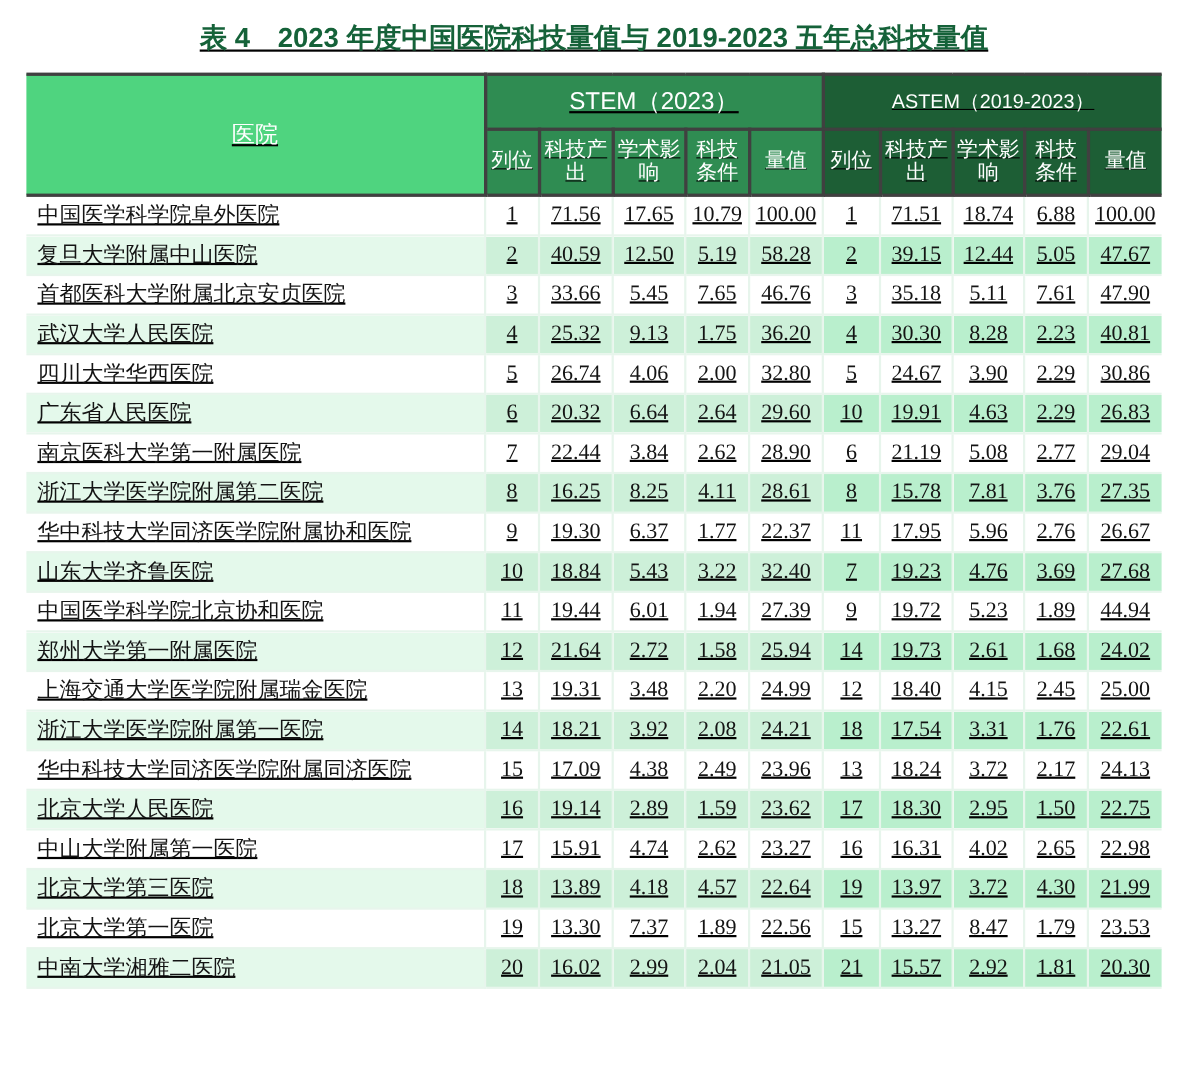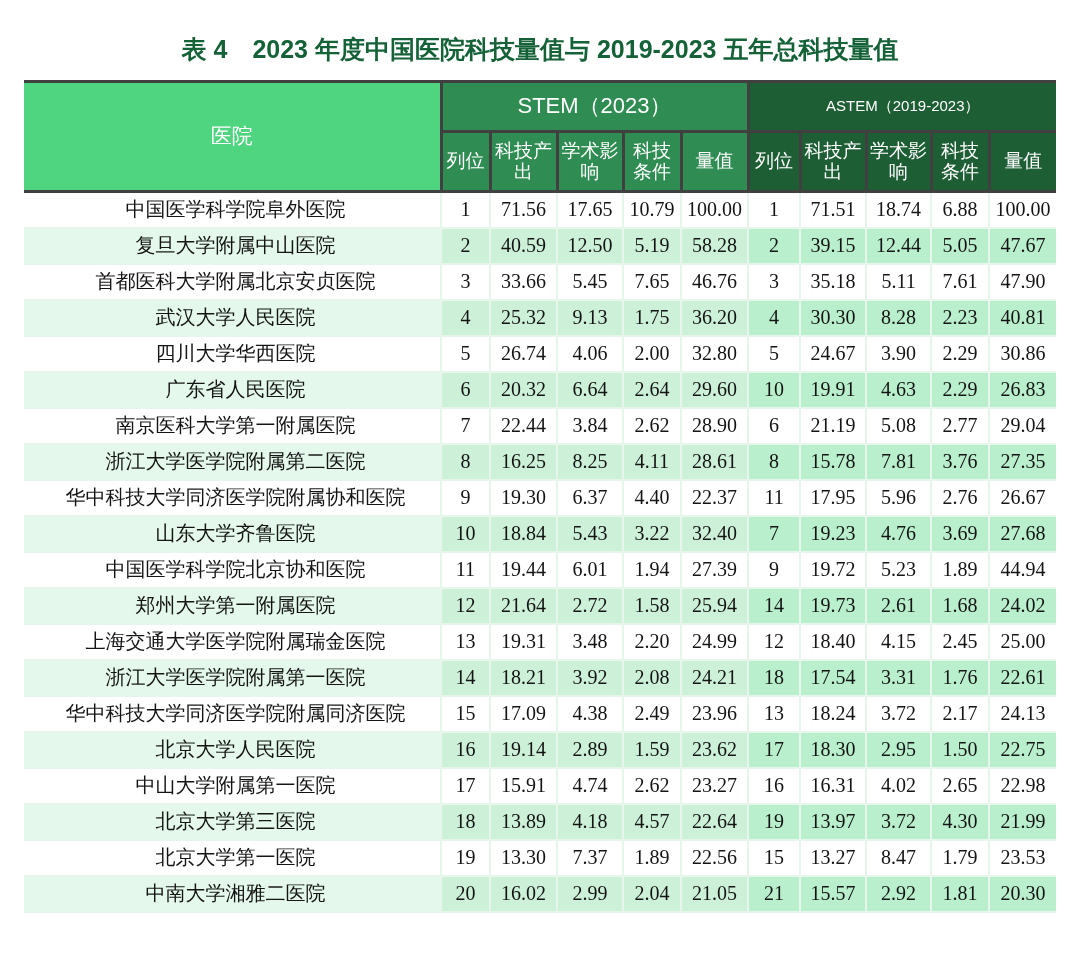--- a/index.html
+++ b/index.html
@@ -5,22 +5,23 @@
   html, body {
     margin: 0;
     padding: 0;
     width: 1080px;
     height: 980px;
     background: #ffffff;
     font-family: "Liberation Serif", "DejaVu Serif", serif;
   }
   .page {
     width: 1032px;
-    margin: 16px auto;
+    margin: 2px auto;
     padding-top: 16px;
+    text-decoration: underline;
   }
   .title {
     text-align: center;
     color: var(--title-color, #156239);
     font-family: "Liberation Sans", "DejaVu Sans", sans-serif;
     font-weight: bold;
     font-size: 25px;
     line-height: 1.38;
   }
   table.ranking {
@@ -37,21 +38,21 @@
     border: 3px solid #404040;
     padding: 0;
   }
   th.hospital-head {
     background: var(--hospital-header, #4fd47f);
     font-size: 21px;
     border-left: none;
     text-align: center;
   }
   th.group-stem  { background: var(--stem-header,  #2f8c52); font-size: 22px; height: 47px; }
-  th.group-astem { background: var(--astem-header, #1d5e35); font-size: 15px; height: 47px; border-right: none; text-align: center; }
+  th.group-astem { background: var(--astem-header, #1d5e35); font-size: 18px; height: 47px; border-right: none; text-align: center; }
   th.sub {
     font-size: 19px;
     line-height: 1.12;
     height: 53px;
     padding: 2px 1px;
   }
   th.sub.stem  { background: var(--stem-header,  #2f8c52); }
   th.sub.astem { background: var(--astem-header, #1d5e35); }
   th.sub.last  { border-right: none; }
   
@@ -59,21 +60,21 @@
     border: 2px solid var(--grid, #e7f5ec);
     font-size: 20px;
     color: #141414;
     text-align: center;
     height: 34px;
     padding: 0 3px;
     overflow: hidden;
     white-space: nowrap;
   }
   td.hospital {
-    text-align: center;
+    text-align: left;
     padding-left: 10px;
     border-left: none;
   }
   td.astem-last { border-right: none; }
   tbody tr:nth-child(even) td.hospital { background: var(--alt-hospital, #e4f9eb); }
   tbody tr:nth-child(even) td.stem     { background: var(--alt-stem,     #cdf0d9); }
   tbody tr:nth-child(even) td.astem    { background: var(--alt-astem,    #b9efcd); }
   tbody tr:nth-child(odd) td { background: #ffffff; }
 </style>
 </head>
@@ -220,21 +221,21 @@
           <td class="astem">15.78</td>
           <td class="astem">7.81</td>
           <td class="astem">3.76</td>
           <td class="astem astem-last">27.35</td>
         </tr>
         <tr>
           <td class="hospital">华中科技大学同济医学院附属协和医院</td>
           <td class="stem">9</td>
           <td class="stem">19.30</td>
           <td class="stem">6.37</td>
-          <td class="stem">4.40</td>
+          <td class="stem">1.77</td>
           <td class="stem">22.37</td>
           <td class="astem">11</td>
           <td class="astem">17.95</td>
           <td class="astem">5.96</td>
           <td class="astem">2.76</td>
           <td class="astem astem-last">26.67</td>
         </tr>
         <tr>
           <td class="hospital">山东大学齐鲁医院</td>
           <td class="stem">10</td>

